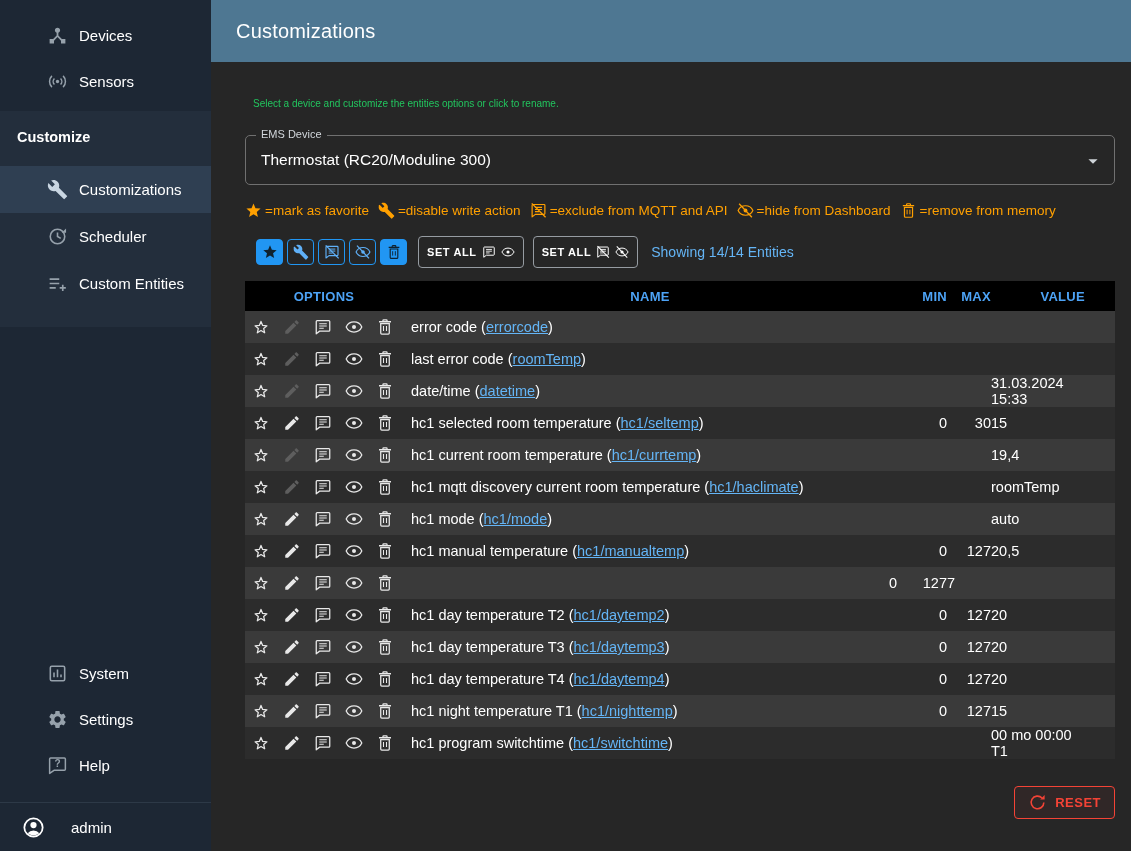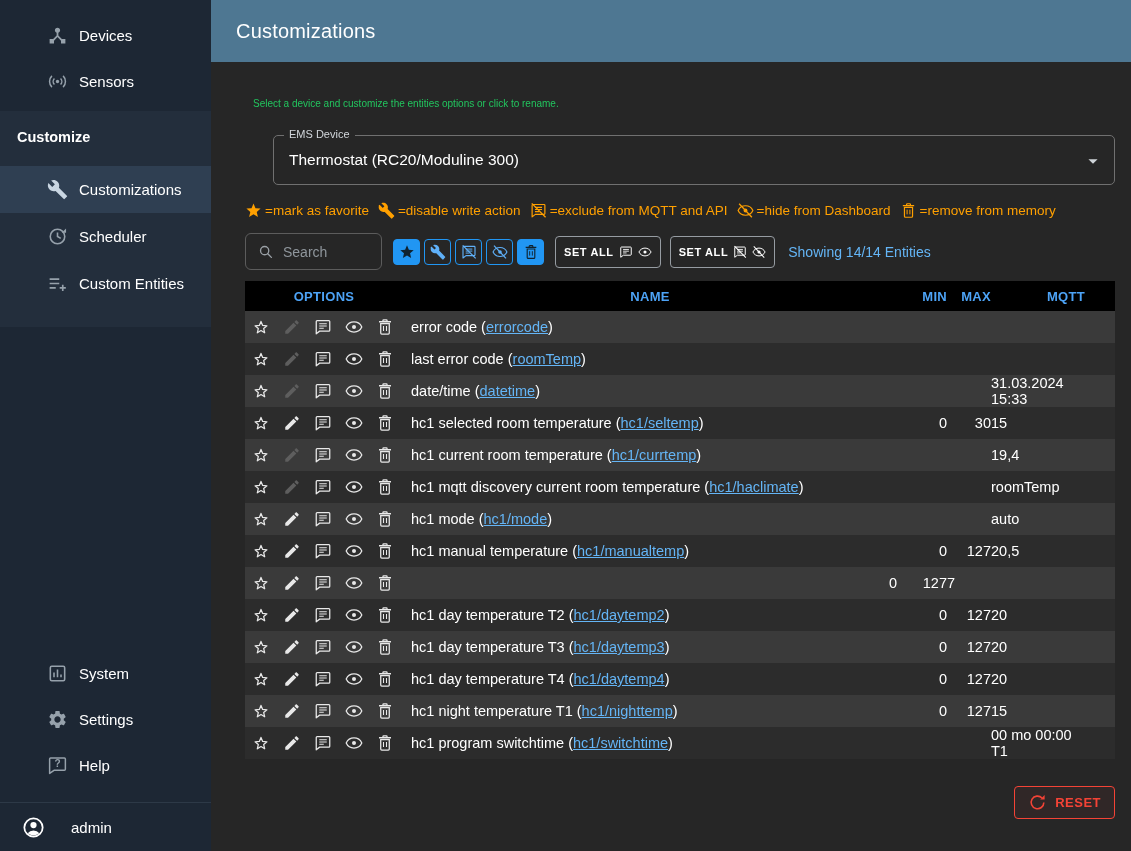--- a/index.html
+++ b/index.html
@@ -33,21 +33,21 @@
 
   
   .topbar { position:absolute; left:211px; top:0; right:0; height:62px; background:#4e7792; display:flex; align-items:center; padding-left:25px; z-index:2; }
   .topbar h1 { margin:0; color:#fff; font-size:20px; font-weight:500; letter-spacing:.2px; }
 
   
   .main { position:absolute; left:211px; top:62px; right:0; bottom:0; padding:36px 0 0 34px; }
   .content { width:870px; }
   .instruction { margin:0 8px 26px; color:#22c55e; font-size:10px; }
 
-  .device-select { position:relative; height:50px; border:1px solid #707070; border-radius:5px; display:flex; align-items:center; padding:0 40px 0 15px; color:#fff; font-size:15.5px; cursor:pointer;margin-left:28px; }
+  .device-select { position:relative; height:50px; border:1px solid #707070; border-radius:5px; display:flex; align-items:center; padding:0 40px 0 15px; color:#fff; font-size:15.5px; cursor:pointer; }
   .select-label { position:absolute; top:-8px; left:10px; background:#262626; padding:0 5px; font-size:11px; color:#d2d7dc; }
   .caret { position:absolute; right:10px; top:14px; width:22px; height:22px; color:#cfd4d9; }
   .caret svg { width:22px; height:22px; }
 
   .legend { margin-top:17px; display:flex; align-items:center; gap:9px; color:#ffa000; font-size:13.5px; white-space:nowrap; }
   .legend-item { display:flex; align-items:center; gap:3px; }
   .legend-item .li { width:17px; height:17px; display:flex; }
   .legend-item .li svg { width:17px; height:17px; }
 
   .toolbar { margin-top:14px; display:flex; align-items:center; height:37px; }
@@ -251,29 +251,20 @@
                 <path fill="none" stroke="currentColor" stroke-width="1.7" d="M6.3 7.5h11.4v12.6c0 .8-.6 1.4-1.4 1.4H7.7c-.8 0-1.4-.6-1.4-1.4z"></path>
                 <path fill="none" stroke="currentColor" stroke-width="1.7" d="M4 5h16M9.3 5V3.4c0-.5.4-.9.9-.9h3.6c.5 0 .9.4.9.9V5"></path>
                 <path stroke="currentColor" stroke-width="1.4" d="M10 10.8v6.6M14 10.8v6.6"></path>
               </svg>
             </span>
             <span>=remove from memory</span>
           </span>
         </div>
 
       <div class="toolbar">
-        <div class="search">
-          <span class="si">
-              <svg viewBox="0 0 24 24" fill="currentColor">
-                <circle cx="10.8" cy="10.8" r="5.8" fill="none" stroke="currentColor" stroke-width="1.9"></circle>
-                <path stroke="currentColor" stroke-width="1.9" stroke-linecap="round" d="M15.2 15.2 20.3 20.3"></path>
-              </svg>
-            </span>
-          <input placeholder="Search" style="">
-        </div>
         <div class="filters">
             <button class="fbtn filled">
               <svg viewBox="0 0 24 24" fill="currentColor">
                 <path d="M12 17.3 18.2 21l-1.6-7 5.4-4.7-7.2-.6L12 2 9.2 8.7 2 9.3l5.5 4.7-1.7 7z"></path>
               </svg>
             </button>
             <button class="fbtn">
               <svg viewBox="0 0 24 24" fill="currentColor">
                 <path d="M22.7 19l-9.1-9.1c.9-2.3.4-5-1.5-6.9-2-2-5-2.4-7.4-1.3L9 6 6 9 1.6 4.7C.4 7.1.9 10.1 2.9 12.1c1.9 1.9 4.6 2.4 6.9 1.5l9.1 9.1c.4.4 1 .4 1.4 0l2.3-2.3c.5-.4.5-1.1.1-1.4z"></path>
                 <path stroke="currentColor" stroke-width="2" d="M1.5 4.5l18.5 18.5"></path>
@@ -329,21 +320,21 @@
           </div>
         <span class="showing">Showing 14/14 Entities</span>
       </div>
 
       <div class="table">
         <div class="thead">
             <div class="th-options">OPTIONS</div>
             <div class="th-name">NAME</div>
             <div class="th-min">MIN</div>
             <div class="th-max">MAX</div>
-            <div class="th-value">MQTT</div>
+            <div class="th-value">VALUE</div>
           </div>
         <div class="tbody">
             <div class="row light">
               <div class="opts">
                 <button class="obtn">
                   <svg viewBox="0 0 24 24" fill="currentColor">
                     <path fill="none" stroke="currentColor" stroke-width="1.7" stroke-linejoin="round" d="M12 16.7 16.9 19.7l-1.3-5.6 4.3-3.7-5.7-.5L12 4.6 9.8 9.9l-5.7.5 4.3 3.7-1.3 5.6z"></path>
                   </svg>
                 </button>
                 <button class="obtn dim">

